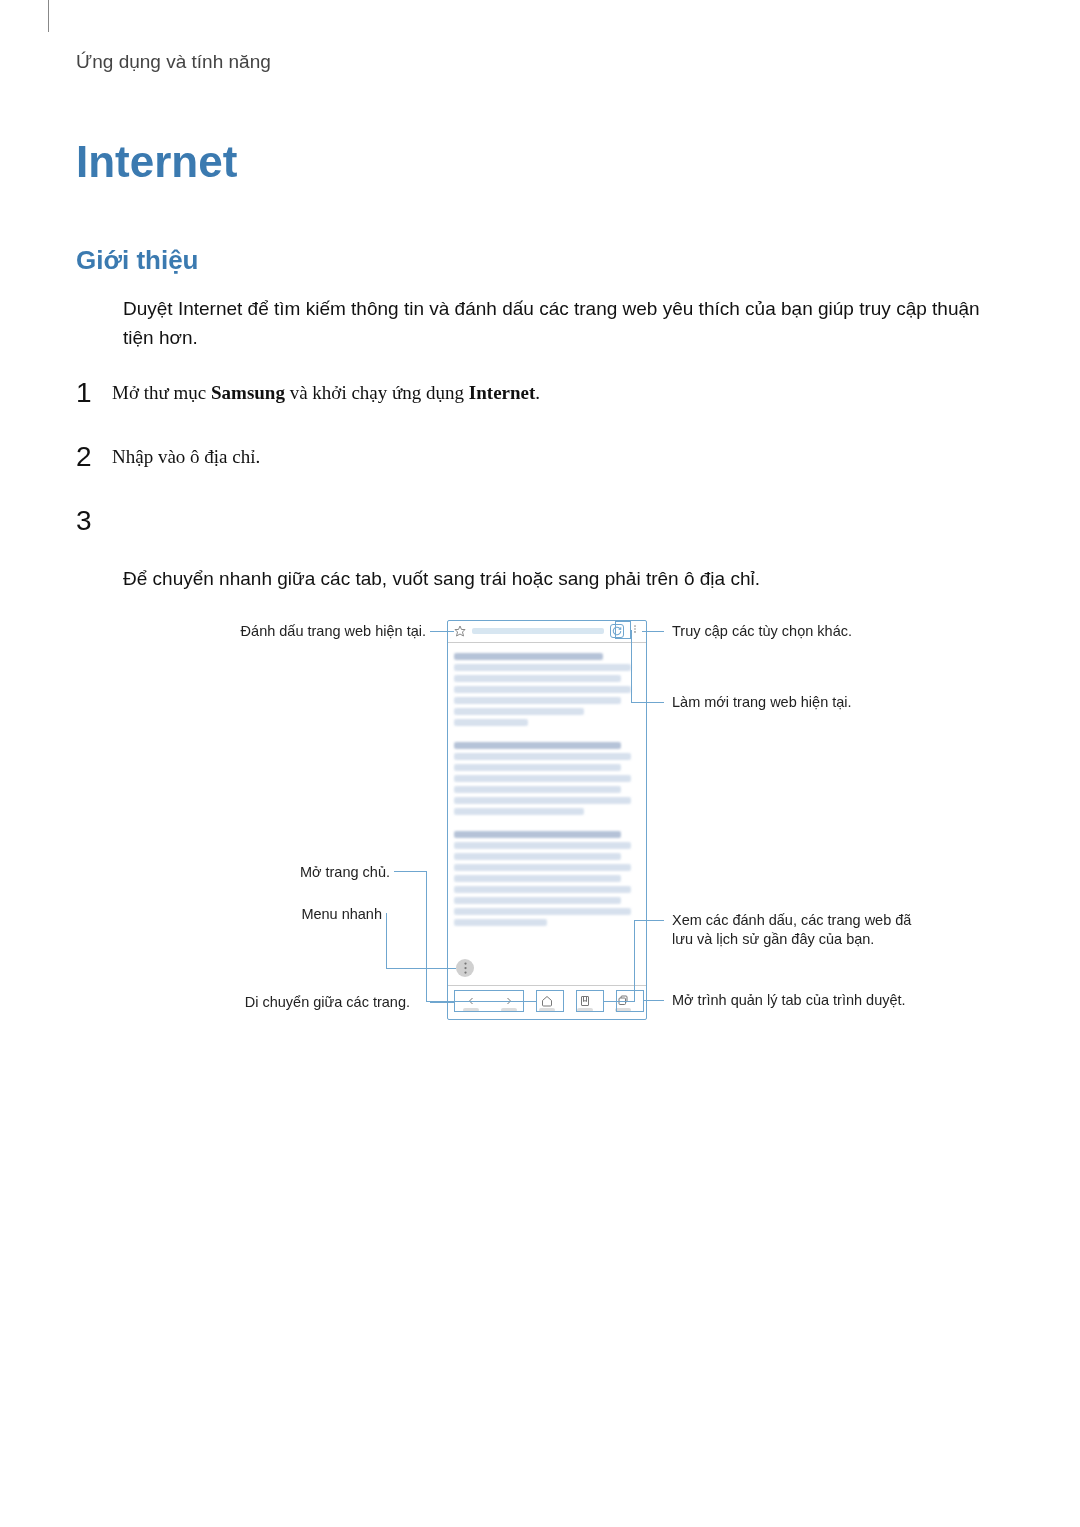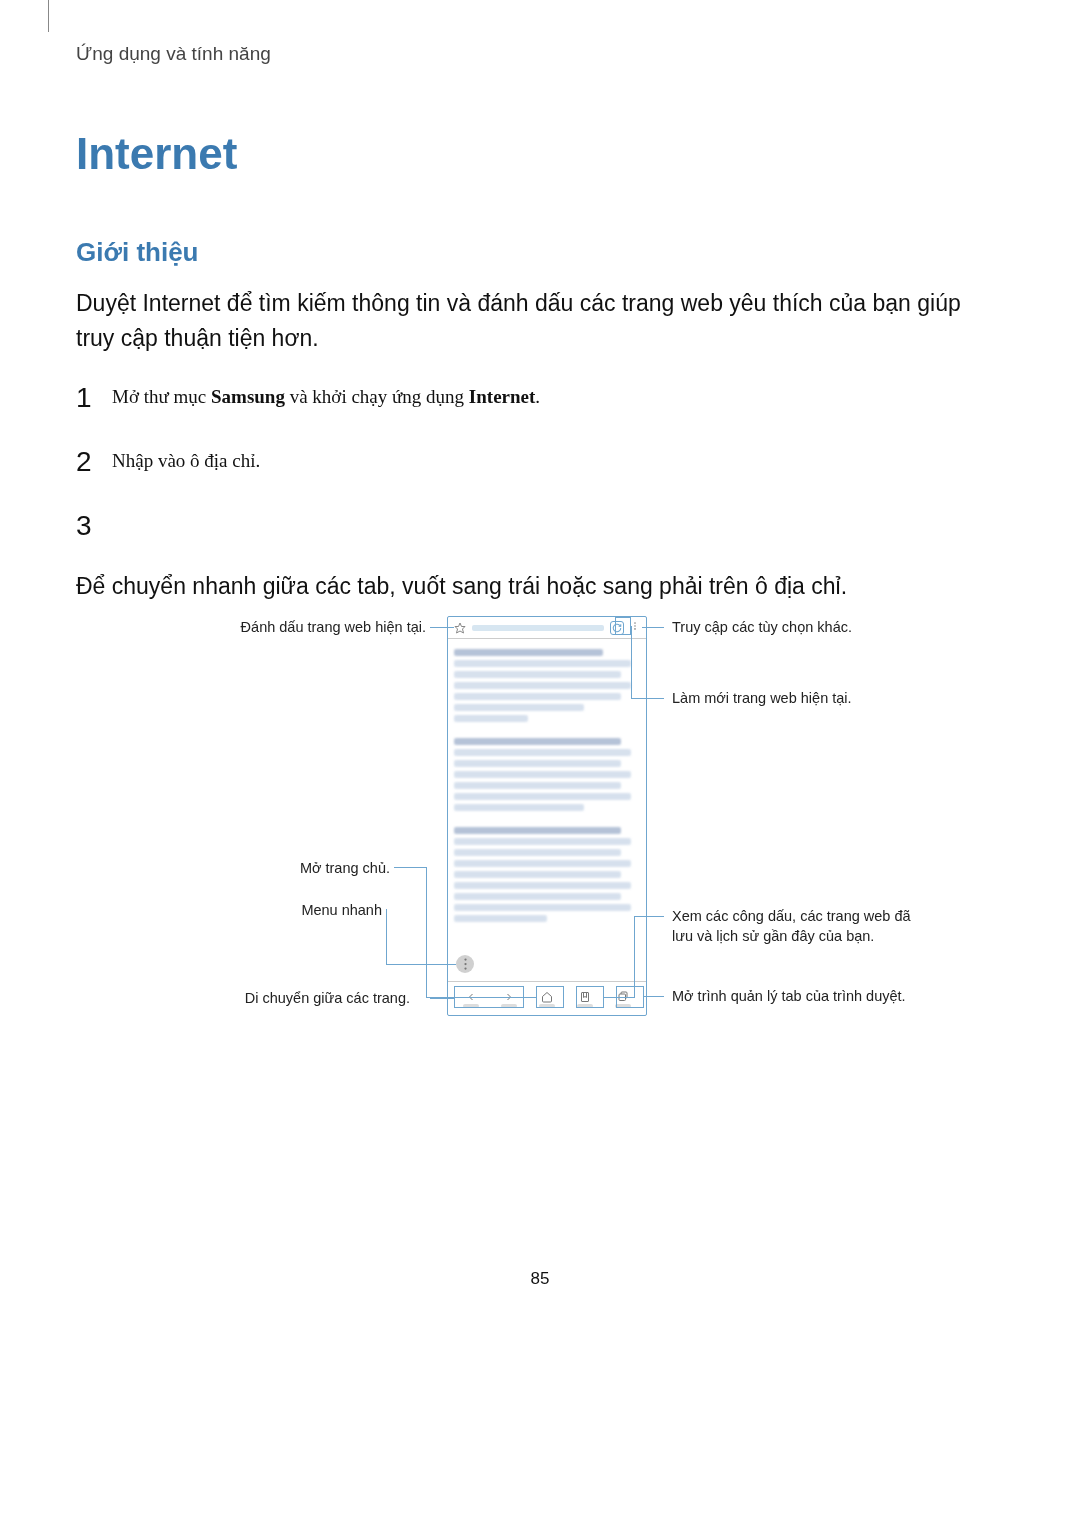--- a/index.html
+++ b/index.html
@@ -20,39 +20,40 @@
       left: 48px;
       top: 0;
       height: 32px;
       width: 1px;
       background: #888;
     }
     .section-name {
       font-size: 19px;
       color: #444;
       margin-bottom: 52px;
-      margin-top: 0px;
+      margin-top: 8px;
     }
     .title {
       font-size: 44px;
       font-weight: bold;
       color: #3B7AB0;
       margin-bottom: 46px;
     }
     .subheading {
       font-size: 26px;
       font-weight: bold;
       color: #3B7AB0;
       margin-bottom: 14px;
       margin-top: 30px;
     }
     .body-text {
-      font-size: 23px;
+      font-size: 19px;
       line-height: 1.55;
       margin-bottom: 10px;
+      margin-left: 47px;
     }
     .steps {
       margin-top: 20px;
     }
     .step {
       display: flex;
       align-items: center;
       gap: 16px;
       margin-bottom: 22px;
     }
@@ -65,21 +66,21 @@
       font-size: 19px;
       line-height: 1.4;
       font-family: Liberation Serif, serif;
     }
     .step-text b { font-weight: bold; }
     .paras { margin-top: 8px; }
     .paras .body-text { margin-bottom: 10px; }
 
     
     .diagram-wrap {
-      margin-top: 12px;
+      margin-top: 26px;
       position: relative;
       height: 440px;
     }
     .phone {
       position: absolute;
       left: 371px;
       top: 0;
       width: 200px;
       height: 400px;
       border: 1px solid #6FA6CF;
@@ -334,22 +335,21 @@
 
     <div class="callout-box" style="left:539px; top:1px; width:16px; height:18px;"></div>
     <div class="callout-line" style="left:555px; top:10px; width:1px; height:72px;"></div>
     <div class="callout-line" style="left:555px; top:82px; width:33px;"></div>
     <div class="callout-text" style="left:596px; top:73px;">Làm mới trang web hiện tại.</div>
 
     <div class="callout-box" style="left:500px; top:370px; width:28px; height:22px;"></div>
     <div class="callout-line" style="left:528px; top:381px; width:30px;"></div>
     <div class="callout-line" style="left:558px; top:300px; width:1px; height:82px;"></div>
     <div class="callout-line" style="left:558px; top:300px; width:30px;"></div>
-    <div class="callout-text" style="left:596px; top:291px; width:260px;">Xem các công dấu, các trang web đã lưu và lịch sử gần đây của bạn.</div>
+    <div class="callout-text" style="left:596px; top:291px; width:260px;">Xem các đánh dấu, các trang web đã lưu và lịch sử gần đây của bạn.</div>
 
     <div class="callout-box" style="left:540px; top:370px; width:28px; height:22px;"></div>
     <div class="callout-line" style="left:568px; top:380px; width:20px;"></div>
     <div class="callout-text" style="left:596px; top:371px; width:240px;">Mở trình quản lý tab của trình duyệt.</div>
 
   </div>
 
-  <div class="page-num">85</div>
 </div>
 
 </body></html>

